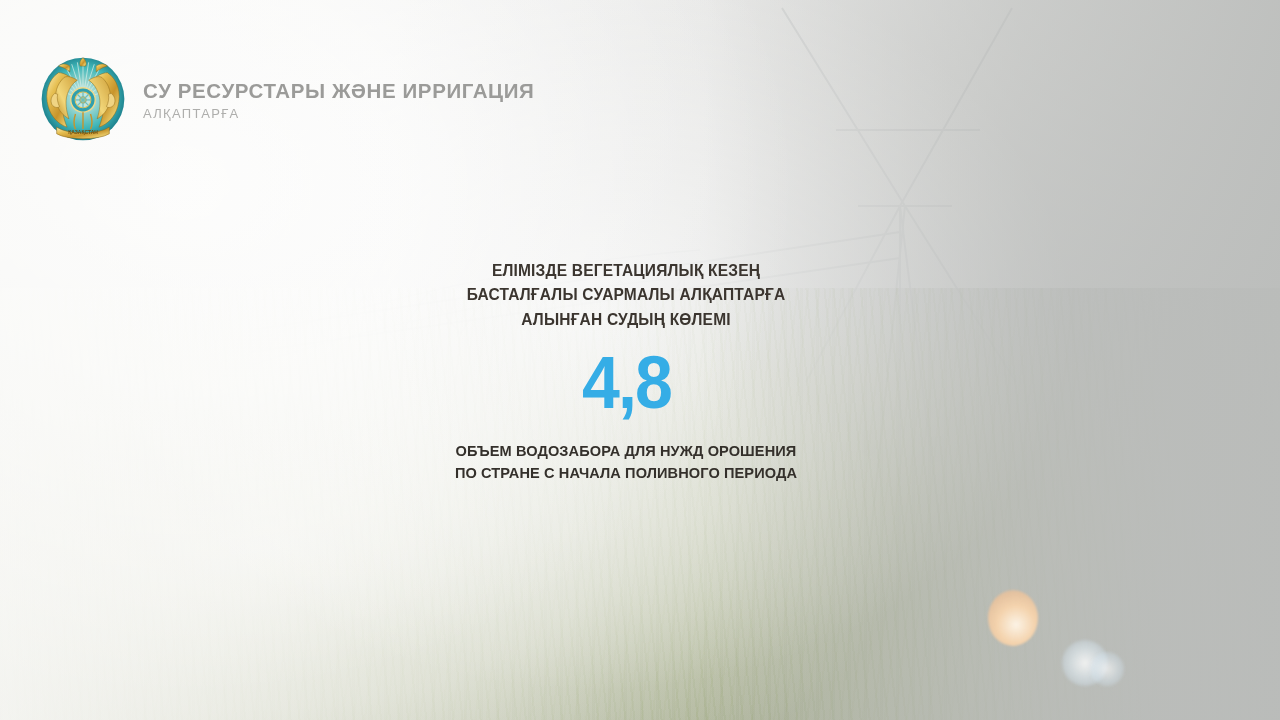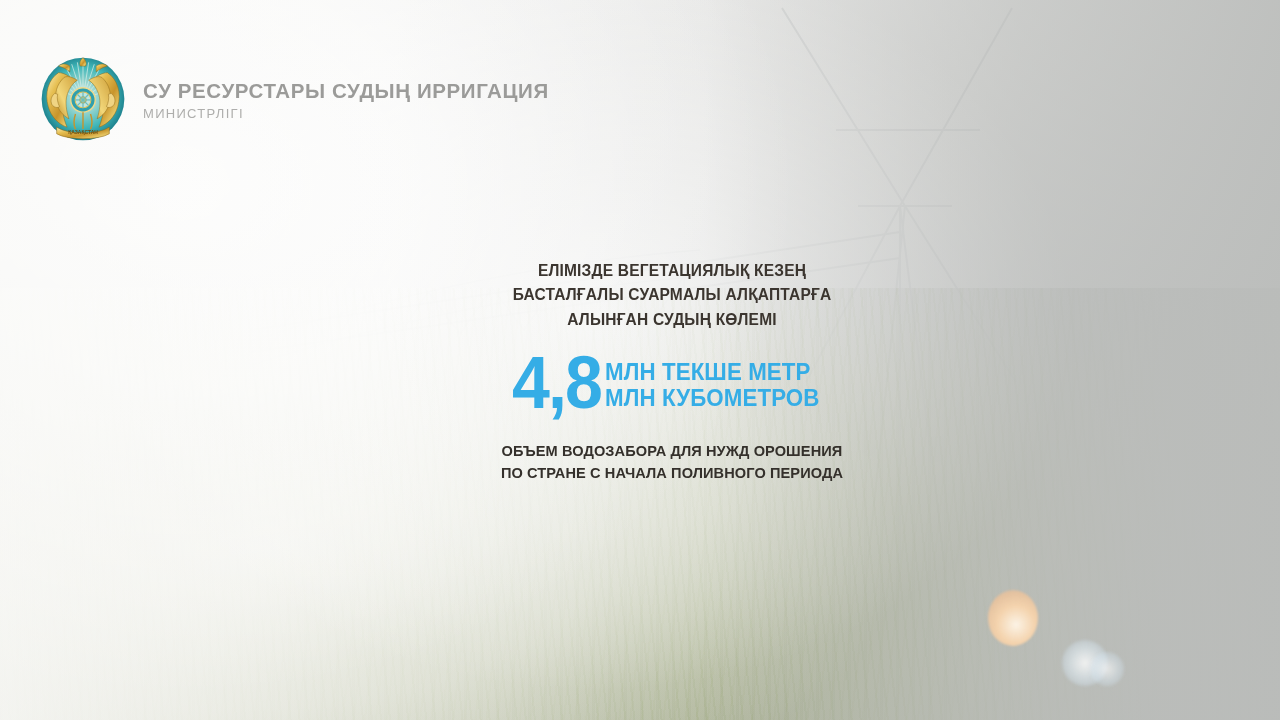--- a/index.html
+++ b/index.html
@@ -91,21 +91,21 @@
     font-size:20.5px;font-weight:700;letter-spacing:.6px;
     color:#9b9b99;white-space:nowrap;
   }
   .logo-l2{
     font-size:13px;font-weight:400;letter-spacing:1.3px;
     color:#aeaeac;margin-top:5px;white-space:nowrap;
   }
 
   
   .copy{
-    position:absolute;left:452px;top:258px;width:440px;
+    position:absolute;left:406px;top:258px;width:440px;
     text-align:center;
   }
   .headline{
     color:#3b352f;
     font-size:16.5px;font-weight:700;
     letter-spacing:.2px;line-height:1.47;
     text-transform:uppercase;
     transform:scaleX(.94);transform-origin:center;
   }
   .headline div{white-space:nowrap;}
@@ -295,39 +295,35 @@
       <text x="50" y="87.4" text-anchor="middle" font-family="'Liberation Sans',sans-serif" font-size="5.3" font-weight="700" fill="#6b4d12">ҚАЗАҚСТАН</text>
 
       <g stroke="#c8942b" stroke-width="1.5" fill="none">
         <path d="M42 66 C40 72 40 78 42 82"></path>
         <path d="M58 66 C60 72 60 78 58 82"></path>
         <path d="M50 64 L50 82"></path>
       </g>
     </svg>
 
     <div class="logo-text">
-      <div class="logo-l1">СУ РЕСУРСТАРЫ СУДЫҢ ИРРИГАЦИЯ</div>
-      <div class="logo-l2">МИНИСТРЛІГІ</div>
+      <div class="logo-l1">СУ РЕСУРСТАРЫ ЖӘНЕ ИРРИГАЦИЯ</div>
+      <div class="logo-l2">АЛҚАПТАРҒА</div>
     </div>
   </div>
 
   <div class="copy">
 
     <div class="headline">
       <div>ЕЛІМІЗДЕ ВЕГЕТАЦИЯЛЫҚ КЕЗЕҢ</div>
       <div>БАСТАЛҒАЛЫ  СУАРМАЛЫ АЛҚАПТАРҒА</div>
       <div>АЛЫНҒАН СУДЫҢ КӨЛЕМІ</div>
     </div>
 
     <div class="figure-row">
       <div class="figure-num">4,8</div>
-      <div class="figure-units">
-        <span>МЛН ТЕКШЕ МЕТР</span>
-        <span>МЛН КУБОМЕТРОВ</span>
-      </div>
     </div>
 
     <div class="caption">
       <div>ОБЪЕМ ВОДОЗАБОРА ДЛЯ НУЖД ОРОШЕНИЯ</div>
       <div>ПО СТРАНЕ С НАЧАЛА ПОЛИВНОГО ПЕРИОДА</div>
     </div>
 
   </div>
 
 </div>

